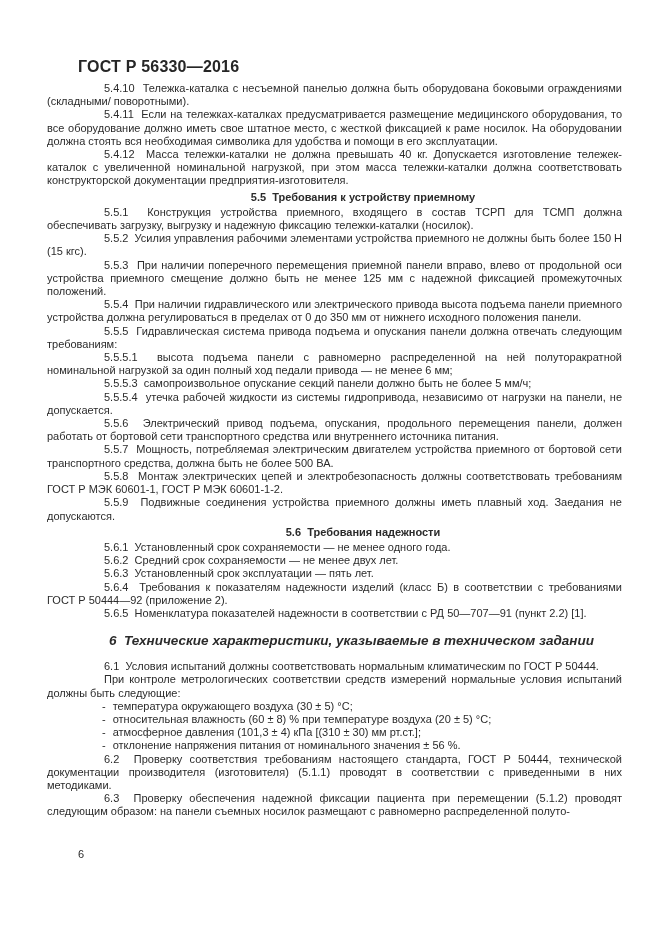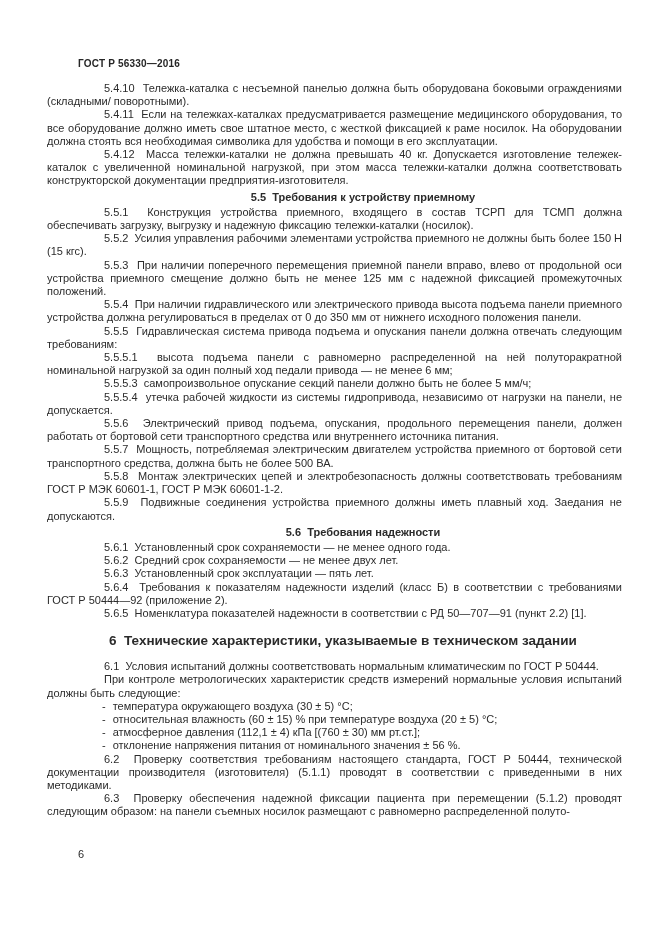--- a/index.html
+++ b/index.html
@@ -13,21 +13,21 @@
     height: 936px;
     background: #ffffff;
     font-family: "Liberation Sans", "DejaVu Sans", sans-serif;
     color: #2b2b2b;
     overflow: hidden;
   }
   .running-head {
     position: absolute;
     left: 78px;
     top: 58px;
-    font-size: 10px;
+    font-size: 16px;
     font-weight: bold;
     letter-spacing: 0.2px;
     color: #262626;
   }
   .doc-body {
     position: absolute;
     left: 47px;
     top: 82px;
     width: 575px;
     font-size: 11px;
@@ -43,20 +43,21 @@
     margin: 3px 0 2px 0;
     text-align: center;
   }
   .para.h2 {
     font-weight: bold;
     font-size: 13.5px;
     line-height: 16px;
     margin: 13px 0 11px 0;
     text-indent: 62px;
     text-align: left;
+    font-style: italic;
   }
   .para.list {
     text-indent: 55px;
   }
   .para.list .bullet {
     display: inline-block;
     text-indent: 0;
     margin-right: 7px;
   }
   .page-number {
@@ -91,23 +92,23 @@
       <p class="para body">5.5.8&nbsp; Монтаж электрических цепей и электробезопасность должны соответствовать требованиям ГОСТ Р МЭК 60601-1, ГОСТ Р МЭК 60601-1-2.</p>
       <p class="para body">5.5.9&nbsp; Подвижные соединения устройства приемного должны иметь плавный ход. Заедания не допускаются.</p>
       <p class="para h3">5.6&nbsp; Требования надежности</p>
       <p class="para body">5.6.1&nbsp; Установленный срок сохраняемости — не менее одного года.</p>
       <p class="para body">5.6.2&nbsp; Средний срок сохраняемости — не менее двух лет.</p>
       <p class="para body">5.6.3&nbsp; Установленный срок эксплуатации — пять лет.</p>
       <p class="para body">5.6.4&nbsp; Требования к показателям надежности изделий (класс Б) в соответствии с требованиями ГОСТ Р 50444—92 (приложение 2).</p>
       <p class="para body">5.6.5&nbsp; Номенклатура показателей надежности в соответствии с РД 50—707—91 (пункт 2.2) [1].</p>
       <p class="para h2">6&nbsp; Технические характеристики, указываемые в техническом задании</p>
       <p class="para body">6.1&nbsp; Условия испытаний должны соответствовать нормальным климатическим по ГОСТ Р 50444.</p>
-      <p class="para body">При контроле метрологических характеристик средств измерений нормальные условия испытаний должны быть следующие:</p>
+      <p class="para body">При контроле метрологических соответствии средств измерений нормальные условия испытаний должны быть следующие:</p>
       <p class="para list"><span class="bullet">-</span><span>температура окружающего воздуха (30 ± 5) °С;</span></p>
-      <p class="para list"><span class="bullet">-</span><span>относительная влажность (60 ± 15) % при температуре воздуха (20 ± 5) °С;</span></p>
-      <p class="para list"><span class="bullet">-</span><span>атмосферное давления (112,1 ± 4) кПа [(760 ± 30) мм рт.ст.];</span></p>
+      <p class="para list"><span class="bullet">-</span><span>относительная влажность (60 ± 8) % при температуре воздуха (20 ± 5) °С;</span></p>
+      <p class="para list"><span class="bullet">-</span><span>атмосферное давления (101,3 ± 4) кПа [(310 ± 30) мм рт.ст.];</span></p>
       <p class="para list"><span class="bullet">-</span><span>отклонение напряжения питания от номинального значения ± 56 %.</span></p>
       <p class="para body">6.2&nbsp; Проверку соответствия требованиям настоящего стандарта, ГОСТ Р 50444, технической документации производителя (изготовителя) (5.1.1) проводят в соответствии с приведенными в них методиками.</p>
       <p class="para body">6.3&nbsp; Проверку обеспечения надежной фиксации пациента при перемещении (5.1.2) проводят следующим образом: на панели съемных носилок размещают с равномерно распределенной полуто-</p>
     </div>
 
   <div class="page-number">6</div>
 </div>
 
 </body></html>

